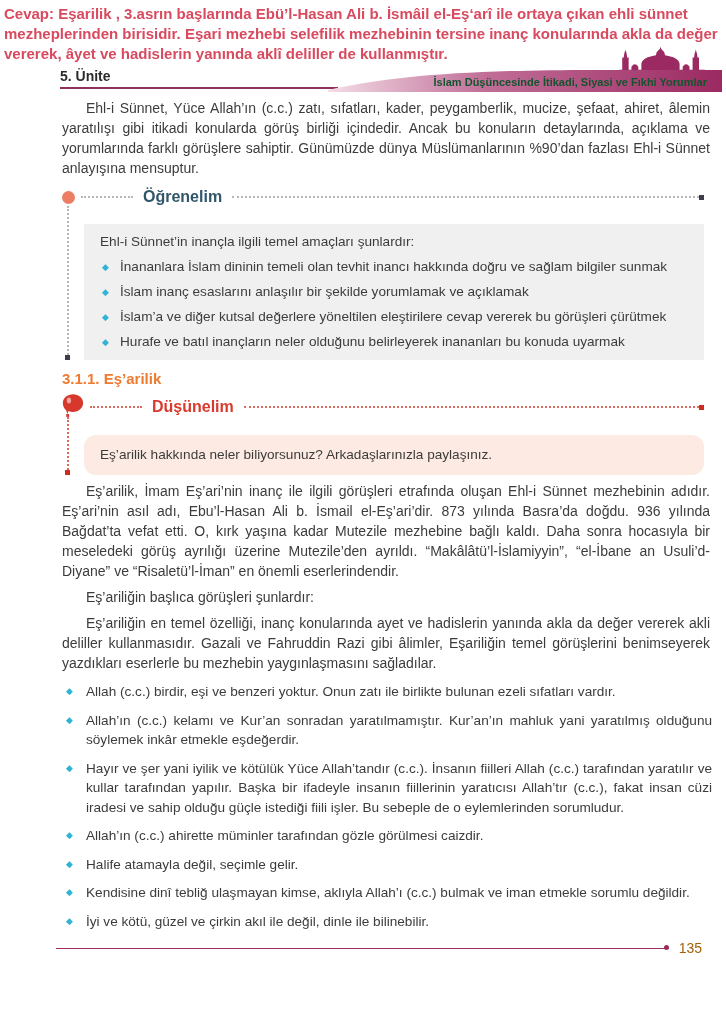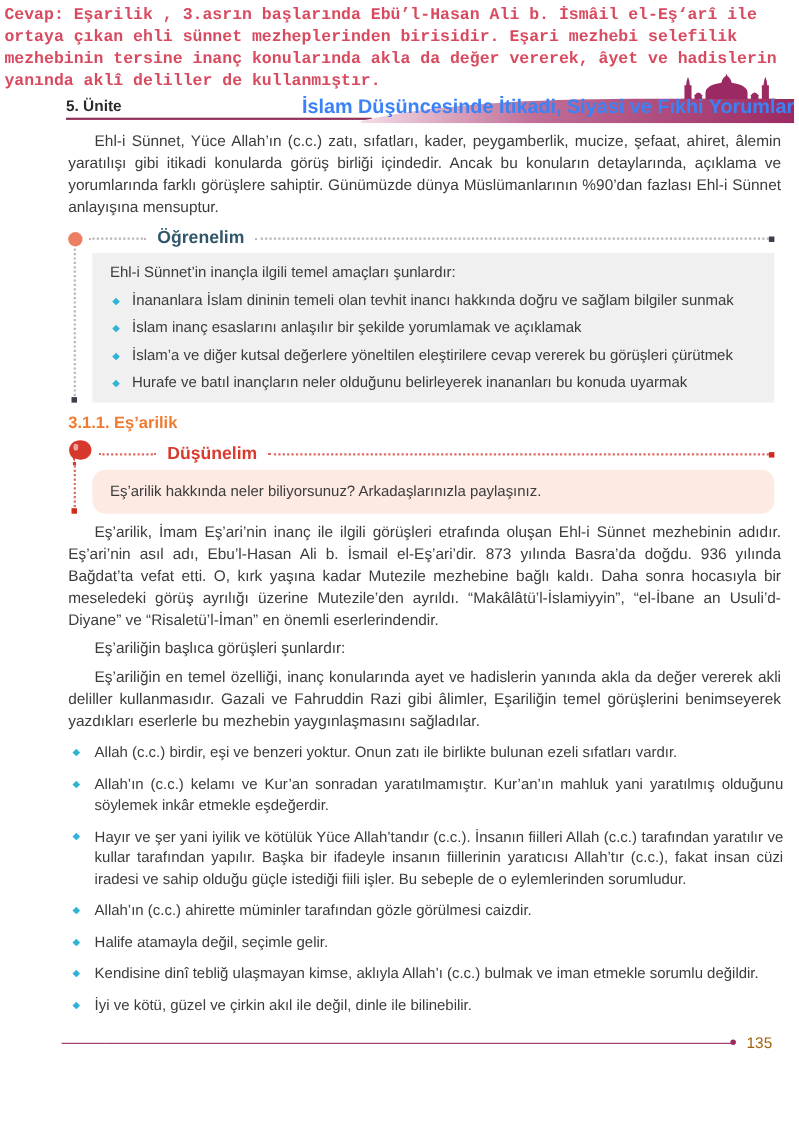--- a/index.html
+++ b/index.html
@@ -1,46 +1,46 @@
 <!DOCTYPE html>
 <html><head>
 <meta charset="utf-8">
 <style>
   html,body{margin:0;padding:0;background:#ffffff;}
   .page{position:relative;width:726px;height:1024px;background:#ffffff;overflow:hidden;
         font-family:"Liberation Sans", sans-serif;color:#3c3c3c;}
 
   
-  .answer{padding:4px 8px 0 4px;color:#d84a5f;font-size:15px;line-height:20px;font-weight:600;font-family:Liberation Mono, monospace;}
+  .answer{padding:4px 8px 0 4px;color:#d84a5f;font-size:15px;line-height:20px;font-weight:600;}
 
   
   .header-row{position:relative;height:26px;margin-top:2px;}
   .unit-label{position:absolute;left:60px;bottom:3px;width:278px;font-size:14px;font-weight:bold;
               color:#2b2b2b;border-bottom:2.5px solid #8f2f5a;padding-bottom:3px;}
   .banner{position:absolute;right:4px;bottom:0;width:394px;height:26px;}
   .banner svg.swoosh{position:absolute;left:0;bottom:0;width:100%;height:100%;}
-  .banner .banner-text{position:absolute;right:0;bottom:4px;color:#3b82f6;font-size:18px;
+  .banner .banner-text{position:absolute;right:15px;bottom:4px;color:#14532d;font-size:11px;
                        font-weight:bold;white-space:nowrap;}
   .mosque{position:absolute;right:12px;bottom:20px;width:96px;height:26px;}
 
   
   .para{margin:6px 16px 0 62px;font-size:14px;line-height:20px;text-align:justify;text-indent:24px;}
 
   
   .callout{position:relative;margin:10px 22px 0 62px;}
   .callout-head{display:flex;align-items:center;height:18px;}
   .dot-icon{width:13px;height:13px;border-radius:50%;background:#ec7f63;flex:0 0 auto;}
   .dotline{border-top:2px dotted #b7b7b7;height:0;}
   .dotline.lead{width:52px;margin-left:6px;}
   .dotline.grow{flex:1;}
   .endsq{width:5px;height:5px;background:#3d3d4b;flex:0 0 auto;}
   .callout-title{font-size:16px;font-weight:bold;color:#30566a;margin:0 10px;white-space:nowrap;}
   .vline{position:absolute;left:5px;top:18px;bottom:2px;border-left:2px dotted #b7b7b7;}
   .vline .endsq{position:absolute;left:-4px;bottom:-2px;}
-  .callout-body{margin-left:22px;margin-top:4px;background:#f0f0f1;padding:8px 14px 8px 16px;
+  .callout-body{margin-left:22px;margin-top:18px;background:#f0f0f1;padding:8px 14px 8px 16px;
                 font-size:13.6px;line-height:20px;}
   .callout-body .box-intro{margin:0;}
   .box-bullet{display:flex;margin-top:5px;}
   .diamond{color:#2fb3d6;font-size:9px;line-height:20px;width:18px;flex:0 0 auto;text-align:left;padding-left:2px;}
   .box-bullet .btxt{flex:1;}
 
   
   .section-heading{margin:10px 0 0 62px;font-size:15px;font-weight:bold;color:#ee7b31;}
 
   

